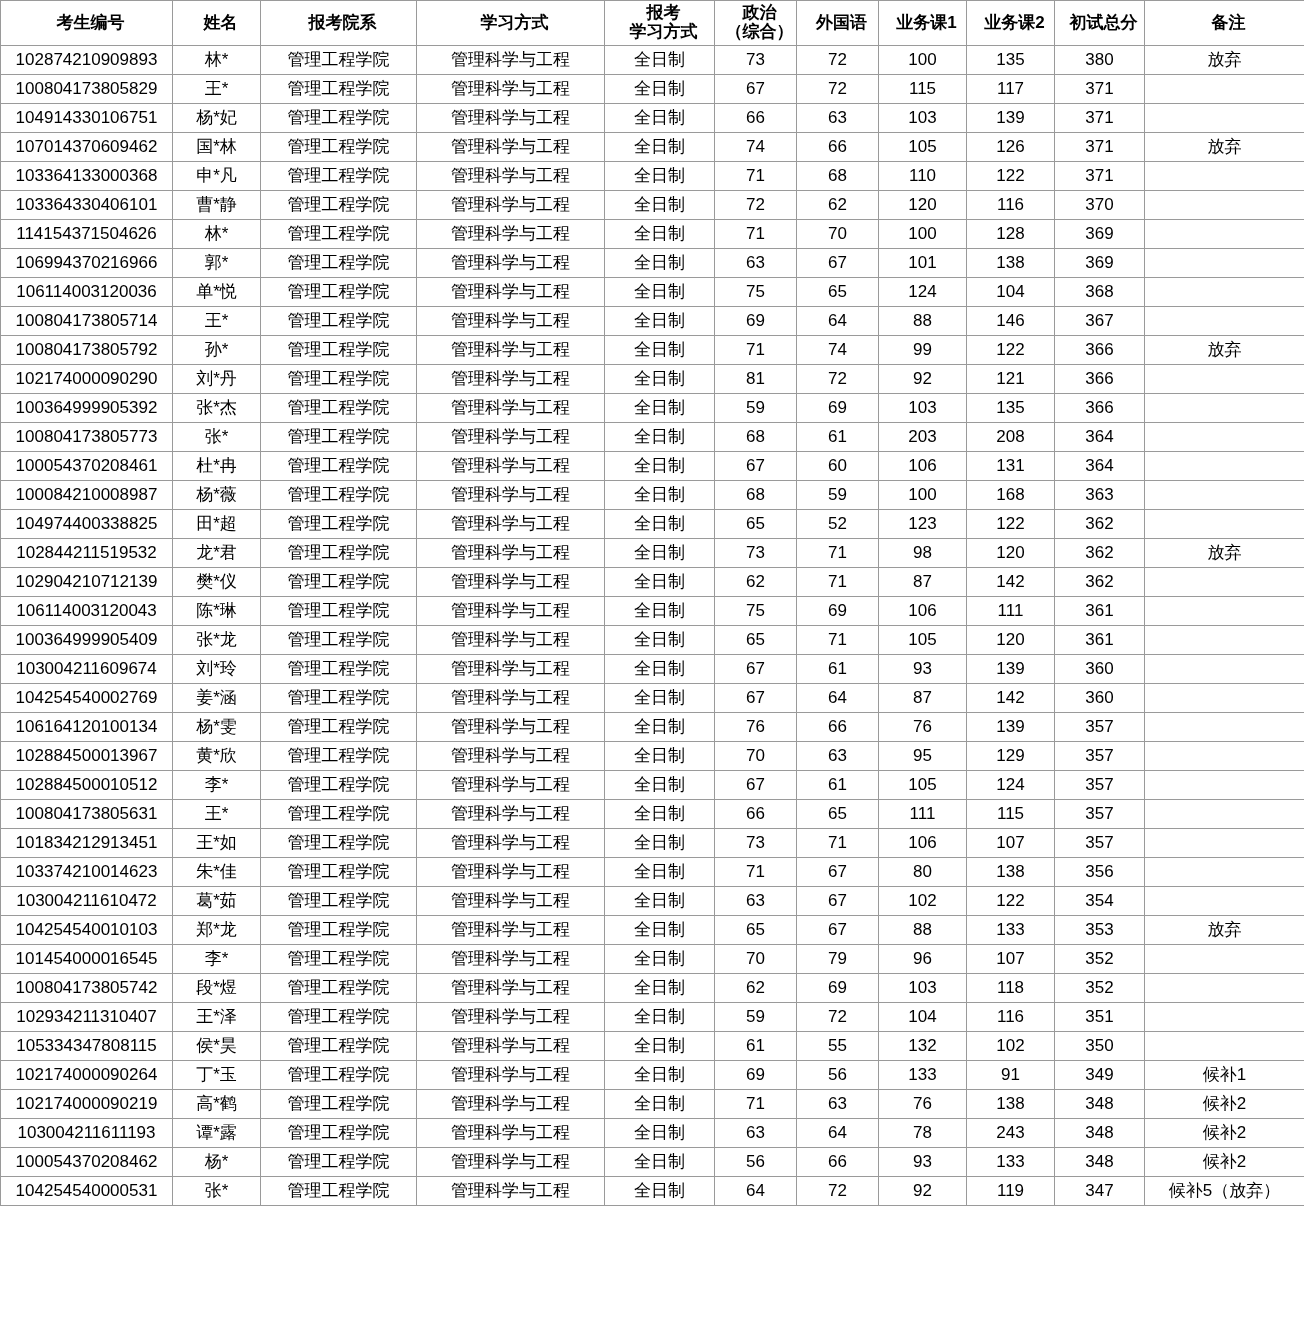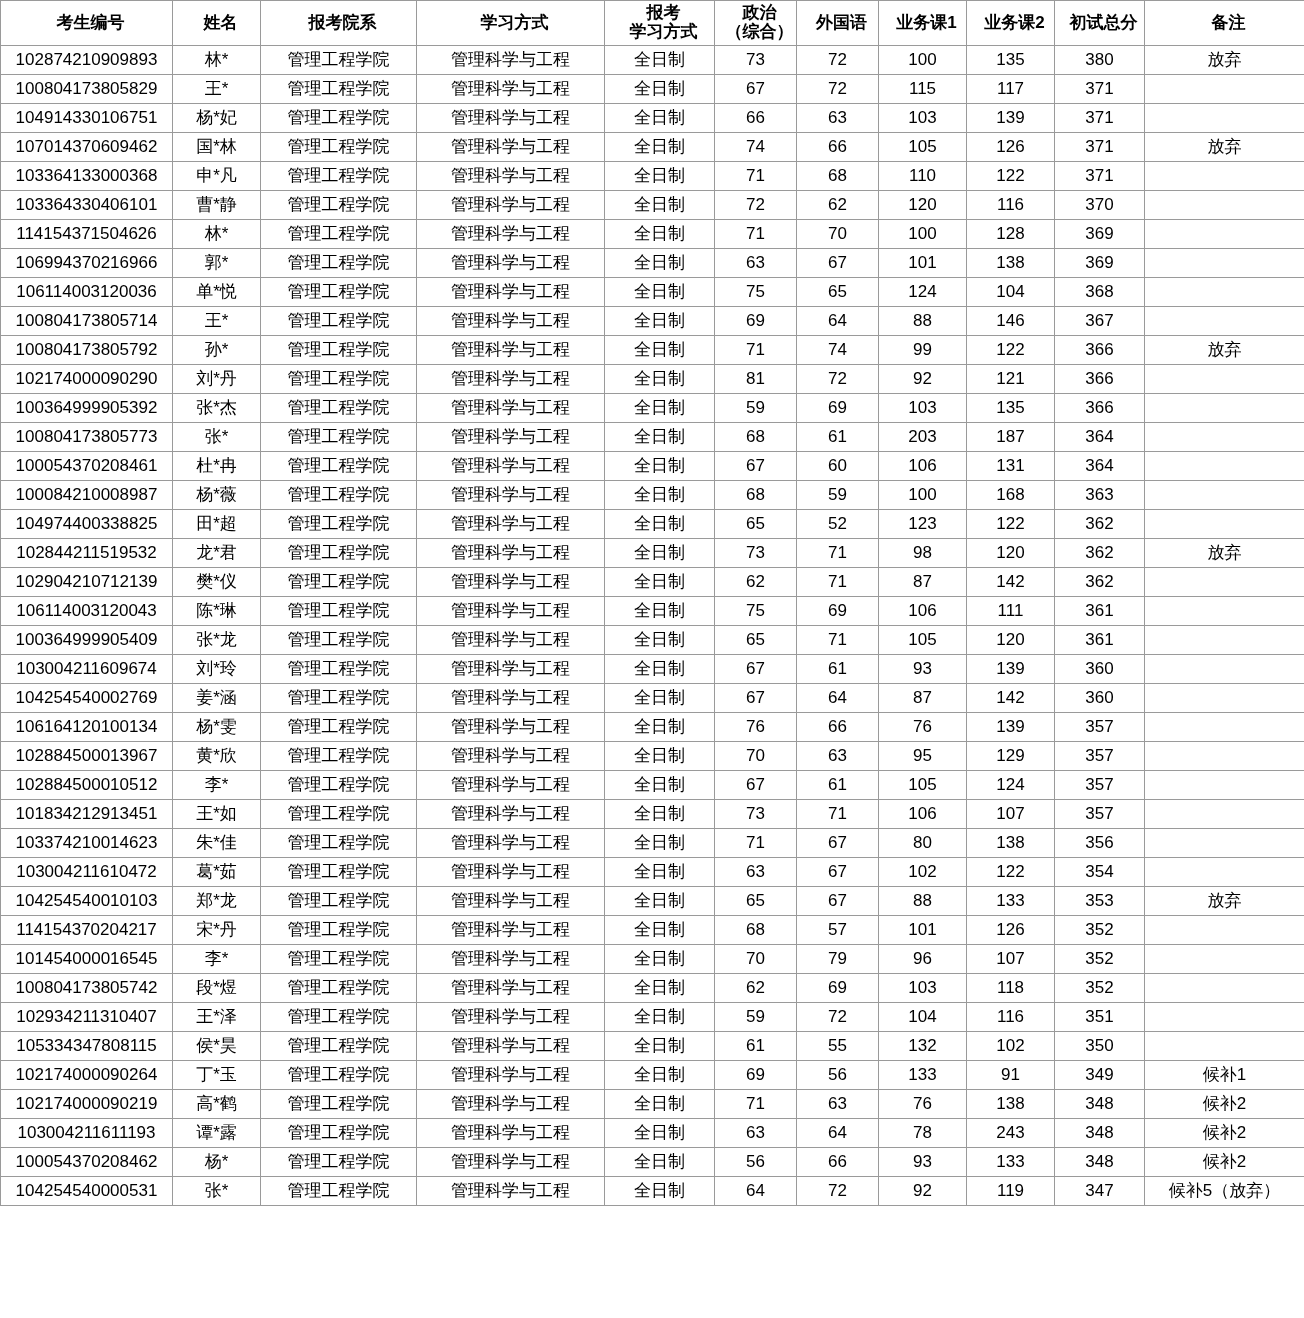--- a/index.html
+++ b/index.html
@@ -280,21 +280,21 @@
       </tr>
       <tr>
         <td>100804173805773</td>
         <td>张*</td>
         <td>管理工程学院</td>
         <td>管理科学与工程</td>
         <td>全日制</td>
         <td>68</td>
         <td>61</td>
         <td>203</td>
-        <td>187</td>
+        <td>208</td>
         <td>364</td>
         <td></td>
       </tr>
       <tr>
         <td>100054370208461</td>
         <td>杜*冉</td>
         <td>管理工程学院</td>
         <td>管理科学与工程</td>
         <td>全日制</td>
         <td>67</td>
@@ -441,20 +441,33 @@
         <td>管理科学与工程</td>
         <td>全日制</td>
         <td>67</td>
         <td>61</td>
         <td>105</td>
         <td>124</td>
         <td>357</td>
         <td></td>
       </tr>
       <tr>
+        <td>100804173805631</td>
+        <td>王*</td>
+        <td>管理工程学院</td>
+        <td>管理科学与工程</td>
+        <td>全日制</td>
+        <td>66</td>
+        <td>65</td>
+        <td>111</td>
+        <td>115</td>
+        <td>357</td>
+        <td></td>
+      </tr>
+      <tr>
         <td>101834212913451</td>
         <td>王*如</td>
         <td>管理工程学院</td>
         <td>管理科学与工程</td>
         <td>全日制</td>
         <td>73</td>
         <td>71</td>
         <td>106</td>
         <td>107</td>
         <td>357</td>
@@ -491,33 +504,20 @@
         <td>郑*龙</td>
         <td>管理工程学院</td>
         <td>管理科学与工程</td>
         <td>全日制</td>
         <td>65</td>
         <td>67</td>
         <td>88</td>
         <td>133</td>
         <td>353</td>
         <td>放弃</td>
-      </tr>
-      <tr>
-        <td>114154370204217</td>
-        <td>宋*丹</td>
-        <td>管理工程学院</td>
-        <td>管理科学与工程</td>
-        <td>全日制</td>
-        <td>68</td>
-        <td>57</td>
-        <td>101</td>
-        <td>126</td>
-        <td>352</td>
-        <td></td>
       </tr>
       <tr>
         <td>101454000016545</td>
         <td>李*</td>
         <td>管理工程学院</td>
         <td>管理科学与工程</td>
         <td>全日制</td>
         <td>70</td>
         <td>79</td>
         <td>96</td>

